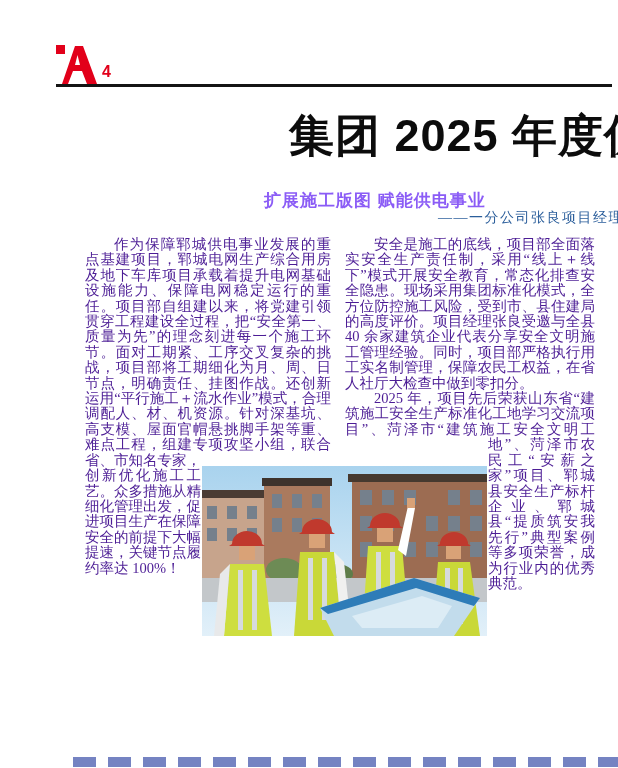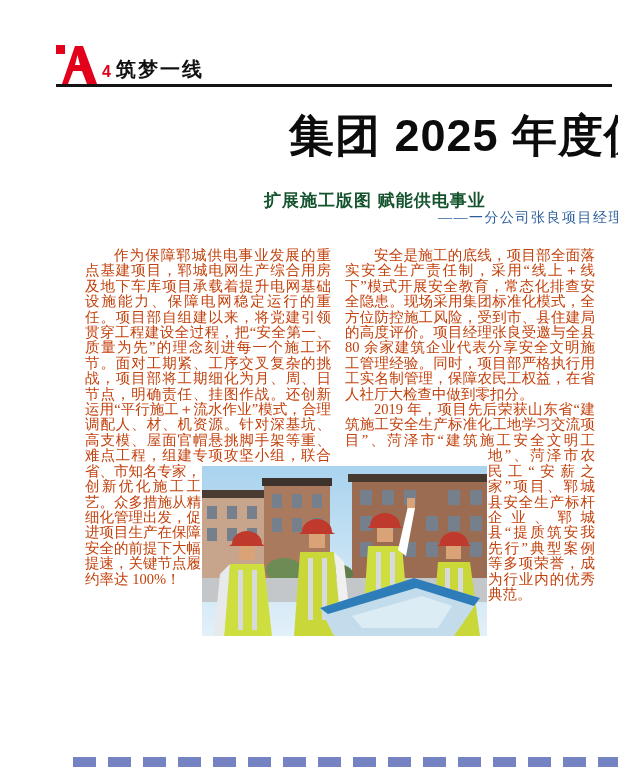--- a/index.html
+++ b/index.html
@@ -11,26 +11,26 @@
   .masthead-logo{position:absolute;left:56px;top:45px;width:44px;height:39px;}
   .page-num{position:absolute;left:102px;top:63px;font-family:"Liberation Sans",sans-serif;
     font-size:16px;font-weight:700;color:#e2001a;}
   .section-title{position:absolute;left:116px;top:56px;font-family:"Liberation Sans",sans-serif;
     font-size:20px;font-weight:700;color:#111;letter-spacing:2px;}
   .head-rule{position:absolute;left:56px;top:84px;width:556px;height:3px;background:#141414;}
   
   .headline{position:absolute;left:289px;top:106px;font-family:"Liberation Sans",sans-serif;
     font-size:45px;font-weight:800;color:#0c0c0c;white-space:nowrap;letter-spacing:1px;}
   .subtitle{position:absolute;left:264px;top:189px;font-family:"Liberation Sans",sans-serif;
-    font-size:17px;font-weight:700;color:#14532d;letter-spacing:1px;white-space:nowrap;}
+    font-size:17px;font-weight:700;color:#8b5cf6;letter-spacing:1px;white-space:nowrap;}
   .byline{position:absolute;left:438px;top:209px;font-size:14px;color:#2b5e9b;
     letter-spacing:1.5px;white-space:nowrap;}
   
-  .col{position:absolute;top:248px;font-size:14.5px;line-height:15.4px;
-    text-align:justify;text-justify:inter-character;color:#c2410c;font-family:Liberation Serif, serif;}
+  .col{position:absolute;top:237px;font-size:14.5px;line-height:15.4px;
+    text-align:justify;text-justify:inter-character;color:#4c1d95;font-family:Liberation Serif, serif;}
   .col p{margin:0;text-indent:2em;}
   .col-left{left:85px;width:246px;}
   .col-right{left:345px;width:250px;}
   .sp{height:0;}
   .col-left .sp-top{float:right;width:0;height:216px;}
   .col-left .sp-photo{float:right;clear:right;width:130px;height:180px;}
   .col-right .sp-top{float:left;width:0;height:202px;}
   .col-right .sp-photo{float:left;clear:left;width:143px;height:195px;}
   
   .photo{position:absolute;left:202px;top:466px;width:285px;height:170px;overflow:hidden;}
@@ -42,38 +42,37 @@
 <body>
 
 <div id="page">
 
   <svg class="masthead-logo" viewBox="0 0 44 39">
     <rect x="0" y="0" width="9" height="9" fill="#e2001a"></rect>
     <polygon points="6,39 19,1 27,1 41,39 31,39 26,26 17,26 12,39" fill="#e2001a"></polygon>
     <polygon points="19,20 24,20 21.5,10" fill="#ffffff"></polygon>
   </svg>
   <div class="page-num">4</div>
-  <div class="section-title">筑梦一线</div>
   <div class="head-rule"></div>
 
   <div class="headline">集团 2025 年度优秀</div>
   <div class="subtitle">扩展施工版图 赋能供电事业</div>
   <div class="byline">——一分公司张良项目经理部</div>
 
   <div class="col col-left">
     <div class="sp sp-top"></div>
     <div class="sp sp-photo"></div>
     <p>作为保障郓城供电事业发展的重点基建项目，郓城电网生产综合用房及地下车库项目承载着提升电网基础设施能力、保障电网稳定运行的重任。项目部自组建以来，将党建引领贯穿工程建设全过程，把“安全第一、质量为先”的理念刻进每一个施工环节。面对工期紧、工序交叉复杂的挑战，项目部将工期细化为月、周、日节点，明确责任、挂图作战。还创新运用“平行施工＋流水作业”模式，合理调配人、材、机资源。针对深基坑、高支模、屋面官帽悬挑脚手架等重、难点工程，组建专项攻坚小组，联合省、市知名专家，创新优化施工工艺。众多措施从精细化管理出发，促进项目生产在保障安全的前提下大幅提速，关键节点履约率达 100%！</p>
   </div>
 
   <div class="col col-right">
     <div class="sp sp-top"></div>
     <div class="sp sp-photo"></div>
-    <p>安全是施工的底线，项目部全面落实安全生产责任制，采用“线上＋线下”模式开展安全教育，常态化排查安全隐患。现场采用集团标准化模式，全方位防控施工风险，受到市、县住建局的高度评价。项目经理张良受邀与全县 80 余家建筑企业代表分享安全文明施工管理经验。同时，项目部严格执行用工实名制管理，保障农民工权益，在省人社厅大检查中做到零扣分。</p>
-    <p>2019 年，项目先后荣获山东省“建筑施工安全生产标准化工地学习交流项目”、菏泽市“建筑施工安全文明工地”、菏泽市农民工“安薪之家”项目、郓城县安全生产标杆企业、郓城县“提质筑安我先行”典型案例等多项荣誉，成为行业内的优秀典范。</p>
+    <p>安全是施工的底线，项目部全面落实安全生产责任制，采用“线上＋线下”模式开展安全教育，常态化排查安全隐患。现场采用集团标准化模式，全方位防控施工风险，受到市、县住建局的高度评价。项目经理张良受邀与全县 40 余家建筑企业代表分享安全文明施工管理经验。同时，项目部严格执行用工实名制管理，保障农民工权益，在省人社厅大检查中做到零扣分。</p>
+    <p>2025 年，项目先后荣获山东省“建筑施工安全生产标准化工地学习交流项目”、菏泽市“建筑施工安全文明工地”、菏泽市农民工“安薪之家”项目、郓城县安全生产标杆企业、郓城县“提质筑安我先行”典型案例等多项荣誉，成为行业内的优秀典范。</p>
   </div>
 
   <div class="photo">
     <svg width="285" height="170" viewBox="0 0 285 170">
       <defs>
         <linearGradient id="sky" x1="0" y1="0" x2="0" y2="1">
           <stop offset="0" stop-color="#a9d3ee"></stop>
             <stop offset="1" stop-color="#e2f0f9"></stop>
         </linearGradient>
       </defs>

